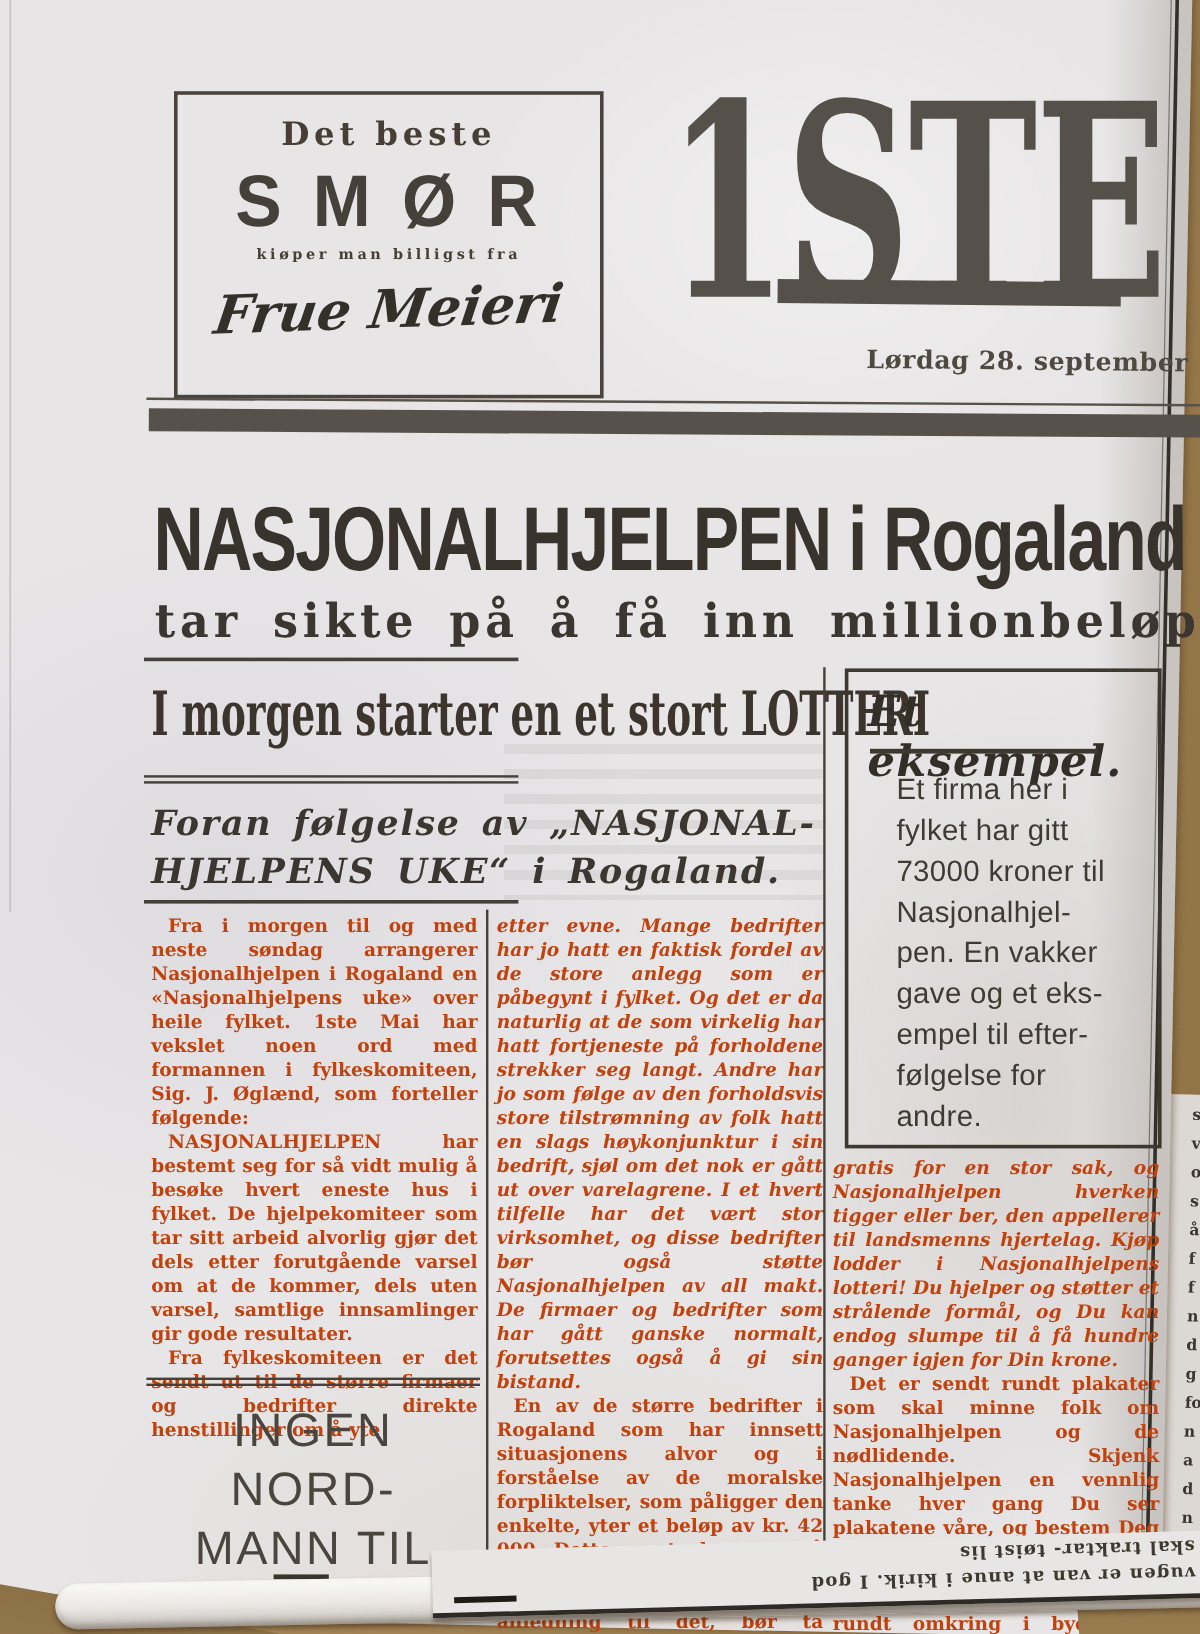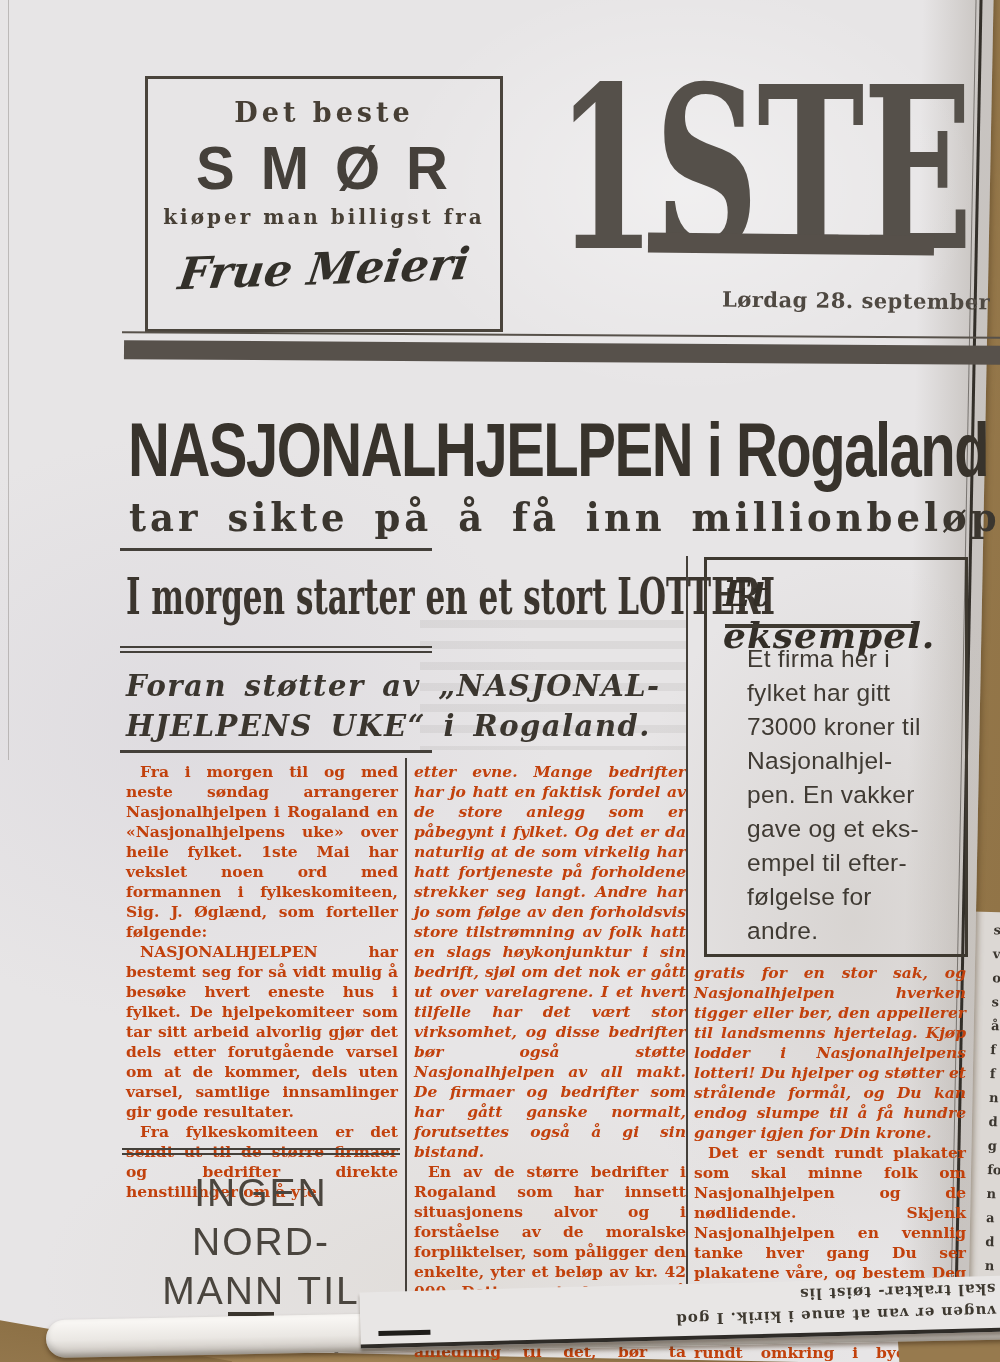--- a/index.html
+++ b/index.html
@@ -39,21 +39,21 @@
 
   
   .content{position:absolute;left:0;top:0;width:1000px;height:1362px;z-index:2;color:#413c34;}
   .abs{position:absolute;}
 
   
   .ad-box{left:145px;top:76px;width:352px;height:250px;border:3px solid #4a443c;text-align:center;}
   .ad-line1{margin-top:18px;font-weight:bold;font-size:27px;letter-spacing:4px;color:#473f35;}
   .ad-brand{margin-top:6px;font-family:"Liberation Sans",sans-serif;font-weight:bold;font-size:58px;
             letter-spacing:26px;padding-left:22px;color:#45403a;transform:scaleY(1.05);}
-  .ad-line3{margin-top:4px;font-weight:bold;font-size:20px;letter-spacing:3px;color:#473f35;}
+  .ad-line3{margin-top:4px;font-weight:bold;font-size:12px;letter-spacing:3px;color:#473f35;}
   .ad-sign{margin-top:14px;font-style:italic;font-weight:bold;font-size:44px;color:#33302a;
            transform:rotate(-2deg) skewX(-10deg);}
 
   
   .masthead-title{left:556px;top:58px;font-weight:bold;font-size:200px;line-height:1;
     letter-spacing:-2px;color:#55504a;transform:scale(0.72,1.12);transform-origin:0 0;}
   .masthead-bar{left:648px;top:234px;width:286px;height:20px;background:#56504a;transform:rotate(.6deg);}
   .masthead-date{left:722px;top:288px;font-weight:bold;font-size:21px;letter-spacing:.5px;color:#4f4942;transform:rotate(.6deg);}
 
   .rule-thin-top{left:122px;top:334px;width:882px;height:2px;background:#57514a;transform:rotate(.35deg);}
@@ -167,21 +167,21 @@
 
     <div class="abs rule-thin-top"></div>
     <div class="abs bar-thick"></div>
 
     <div class="abs headline">NASJONALHJELPEN i Rogaland</div>
     <div class="abs deck">tar sikte på å få inn millionbeløp.</div>
 
     <div class="abs rule-a"></div>
     <div class="abs subhead">I morgen starter en et stort LOTTERI</div>
     <div class="abs rule-b"></div>
-    <div class="abs lead">Foran støtter av „NASJONAL-
+    <div class="abs lead">Foran følgelse av „NASJONAL-
 HJELPENS UKE“ i Rogaland.</div>
     <div class="abs rule-c"></div>
 
     <div class="abs bodycol col1">
       <p>Fra i morgen til og med neste søndag arrangerer Nasjonalhjelpen i Rogaland en «Nasjonalhjelpens uke» over heile fylket. 1ste Mai har vekslet noen ord med formannen i fylkeskomiteen, Sig. J. Øglænd, som forteller følgende:</p>
       <p>NASJONALHJELPEN har bestemt seg for så vidt mulig å besøke hvert eneste hus i fylket. De hjelpekomiteer som tar sitt arbeid alvorlig gjør det dels etter forutgående varsel om at de kommer, dels uten varsel, samtlige innsamlinger gir gode resultater.</p>
       <p>Fra fylkeskomiteen er det sendt ut til de større firmaer og bedrifter direkte henstillinger om å yte</p>
     </div>
     <div class="abs divider1"></div>
     <div class="abs bodycol col2">

